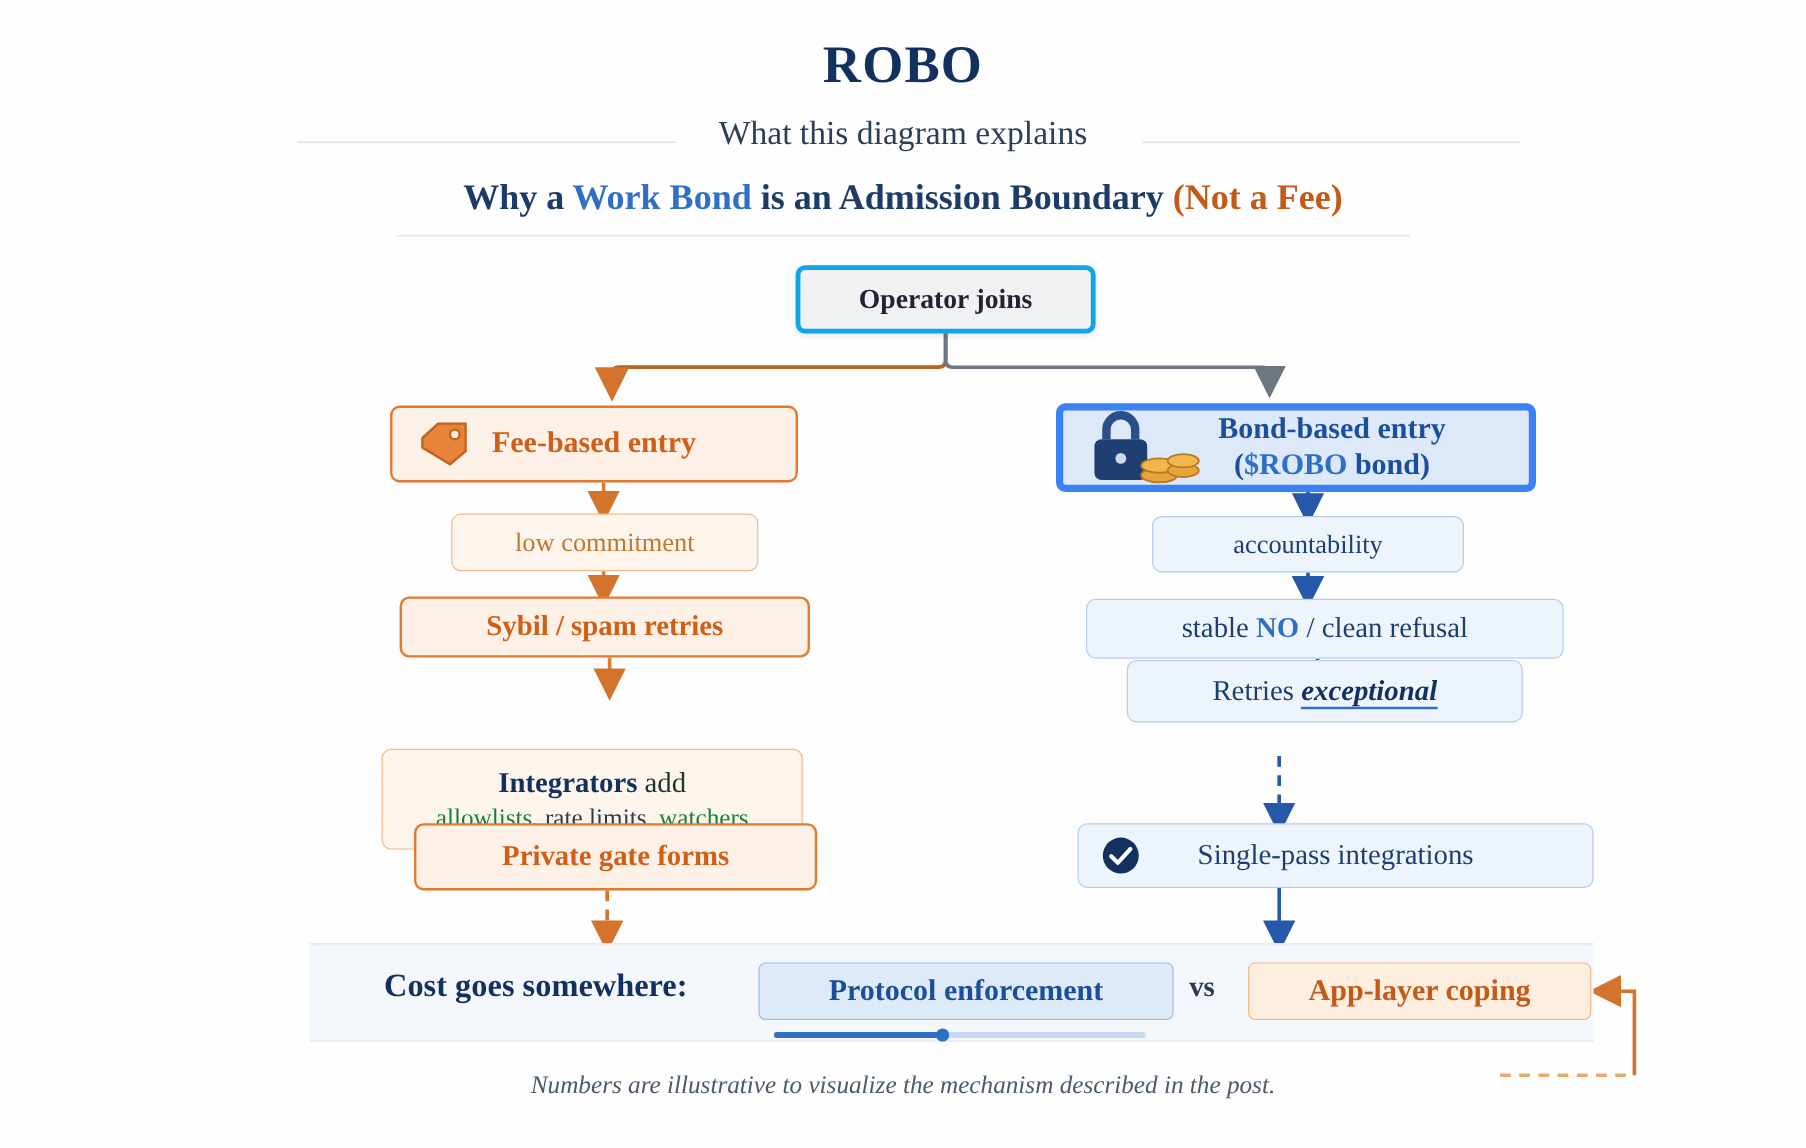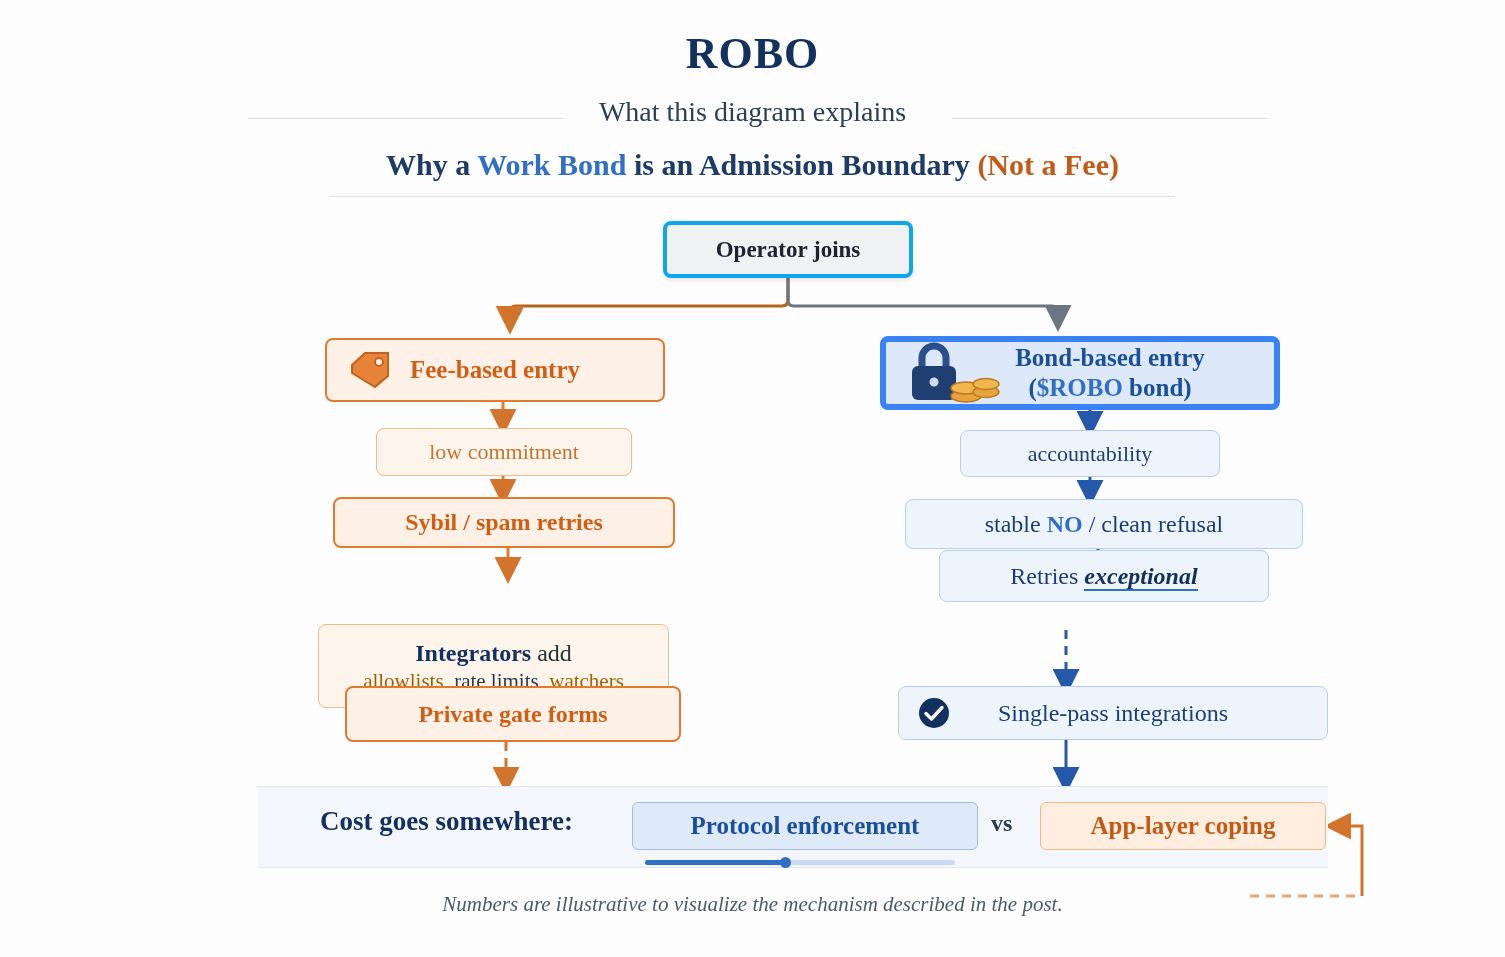--- a/index.html
+++ b/index.html
@@ -121,21 +121,21 @@
   .lbl-mid { font-size: 22px; }
   .lbl-strong { font-size: 24px; }
 
   .integrators {
     flex-direction: column;
     line-height: 1.25;
   }
   .integrators .l1 { font-size: 24px; color: #233; }
   .integrators .l1 b { color: #12315f; }
   .integrators .l2 { font-size: 21px; color: #2b3b4d; }
-  .integrators .l2 .or { color: #a16207; }
+  .integrators .l2 .or { color: #15803d; }
 
   .no-word { color: #2f6fc4; font-weight: bold; }
   .exc { font-style: italic; font-weight: bold; color: #12315f; border-bottom: 2px solid #2f6fc4; }
 
   
   .icon-tag {
     position: absolute;
     left: 22px;
     top: 50%;
     transform: translateY(-50%);

